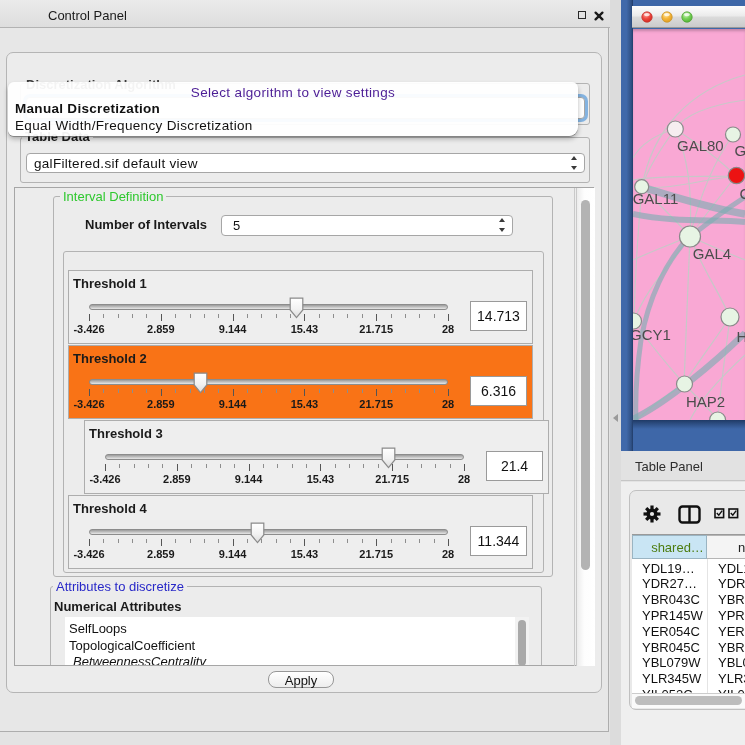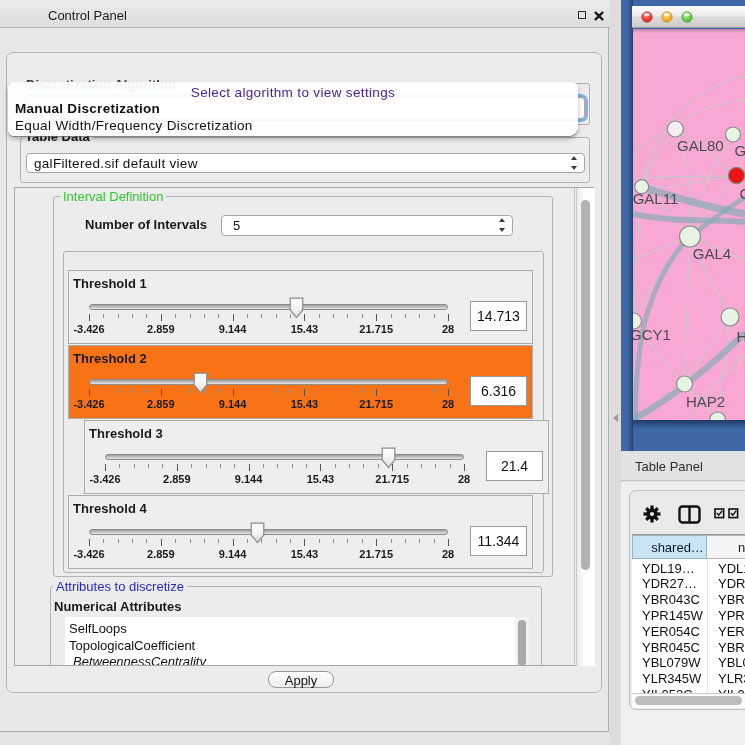--- a/index.html
+++ b/index.html
@@ -294,21 +294,21 @@
       <line x1="11.5" y1="2" x2="11.5" y2="17" stroke="#111" stroke-width="2.4"></line>
     </svg>
     <svg style="position:absolute;left:84px;top:17px;" width="30" height="11" viewBox="0 0 30 11">
       <rect x="1" y="1" width="8.6" height="8.6" fill="none" stroke="#111" stroke-width="1.6"></rect>
       <path d="M2.8,5 L4.8,7.2 L8.2,2.6" fill="none" stroke="#111" stroke-width="1.4"></path>
       <rect x="15" y="1" width="8.6" height="8.6" fill="none" stroke="#111" stroke-width="1.6"></rect>
       <path d="M16.8,5 L18.8,7.2 L22.2,2.6" fill="none" stroke="#111" stroke-width="1.4"></path>
     </svg>
 
     <div style="position:absolute;left:2px;top:43px;width:118px;height:159px;background:#fff;border-top:1px solid #9a9a9a;">
-      <div style="position:absolute;left:0;top:0;width:75px;height:24px;background:#c9e5f4;border:1px solid #9ab4c2;text-align:center;font-size:13px;color:#0f172a;line-height:23px;padding-left:16px;">shared…</div>
+      <div style="position:absolute;left:0;top:0;width:75px;height:24px;background:#c9e5f4;border:1px solid #9ab4c2;text-align:center;font-size:13px;color:#4d7c0f;line-height:23px;padding-left:16px;">shared…</div>
       <div style="position:absolute;left:75px;top:0;width:45px;height:24px;background:#f4f4f4;border:1px solid #b5b5b5;border-left:none;"></div>
       <div style="position:absolute;left:106px;top:5px;font-size:13px;color:#222;">na</div>
       <div id="rows" style="position:absolute;left:0;top:24px;width:118px;height:134px;overflow:hidden;font-size:13px;color:#111;line-height:12px;">
         <div style="position:absolute;left:75px;top:0;width:1px;height:134px;background:#e4e4e4;"></div>
         <div style="position:absolute;left:10px;top:3.5px;">YDL19…</div>
           <div style="position:absolute;left:86px;top:3.5px;white-space:nowrap;">YDL194W</div>
         <div style="position:absolute;left:10px;top:19.3px;">YDR27…</div>
           <div style="position:absolute;left:86px;top:19.3px;white-space:nowrap;">YDR277C</div>
         <div style="position:absolute;left:10px;top:35.1px;">YBR043C</div>
           <div style="position:absolute;left:86px;top:35.1px;white-space:nowrap;">YBR043C</div>

